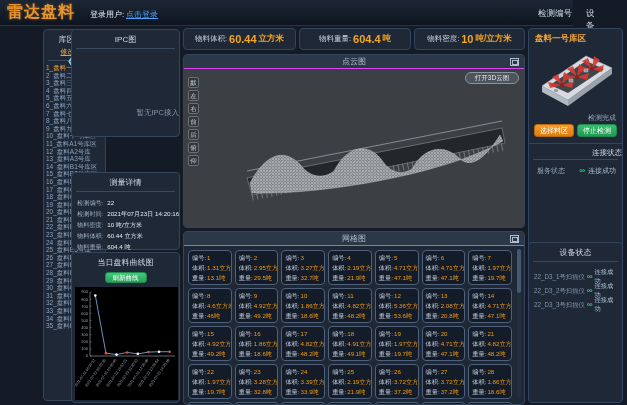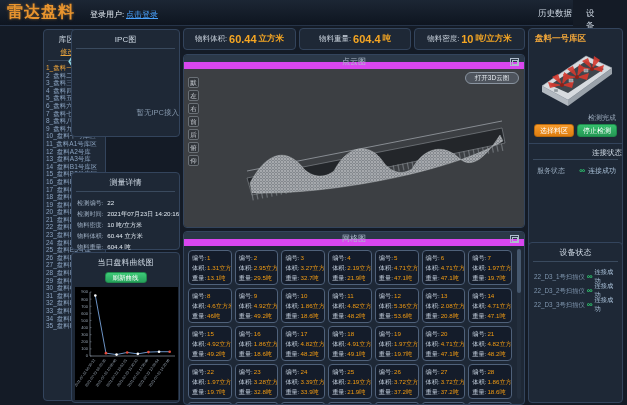--- a/index.html
+++ b/index.html
@@ -54,21 +54,21 @@
   .stat { height:22px; display:flex; align-items:center; justify-content:center; gap:2px; }
   .stat-1 { left:183px; top:28px; width:113px; }
   .stat-2 { left:299px; top:28px; width:112px; }
   .stat-3 { left:414px; top:28px; width:111px; }
   .stat .lab { font-size:7.5px; color:#cdd6e0; }
   .stat .val { font-size:11px; font-weight:bold; color:#f5a623; }
   .stat .unit { font-size:8.5px; font-weight:bold; color:#f5a623; }
 
   
   .cloud { left:183px; top:54px; width:342px; height:174px; overflow:hidden; }
-  .sub-head { position:relative; height:14px; background:#2b3848; border-bottom:7px solid #d946ef; }
+  .sub-head { position:relative; height:14px; background:#2b3848; border-bottom:1px solid #d946ef; }
   .sub-head .t { text-align:center; font-size:8px; color:#aebccd; line-height:14px; }
   .expand-ico { position:absolute; right:5px; top:3px; width:9px; height:8px;
     border:1px solid #aebccd; cursor:pointer; }
   .expand-ico:before { content:""; position:absolute; left:1px; top:1px; width:4px; height:3px;
     border:1px solid #aebccd; }
   .cloud-body { position:relative; width:100%; height:160px; background:#3c3f43; }
   .open3d { position:absolute; right:5px; top:3px; width:54px; height:12px; border-radius:6px;
     border:1px solid #8a94a0; background:rgba(92,102,114,.55); color:#e6ebf0; font-size:6.5px;
     line-height:10px; text-align:center; cursor:pointer; }
   .viewbtns { position:absolute; left:4px; top:8px; }
@@ -113,21 +113,21 @@
   .tick { font-size:4px; fill:#9aa7b5; }
   .xlab { font-size:3.6px; fill:#9aa7b5; }
 </style>
 </head>
 <body>
 
 <div class="header">
   <div class="logo">雷达盘料</div>
   <div class="login-label">登录用户:</div>
   <div class="login-link">点击登录</div>
-  <div class="nav-item nav-history">历史数据</div>
+  <div class="nav-item nav-history">检测编号</div>
   <div class="nav-item nav-device">设备状态</div>
 </div>
 
 <div class="panel sidebar">
   <div class="p-title">库区列表</div>
   <div class="rename">修改名称</div>
   <div class="p-line"></div>
   <div class="zone-list">
 
       <div class="zone-item selected">1_盘料一号库区</div>

